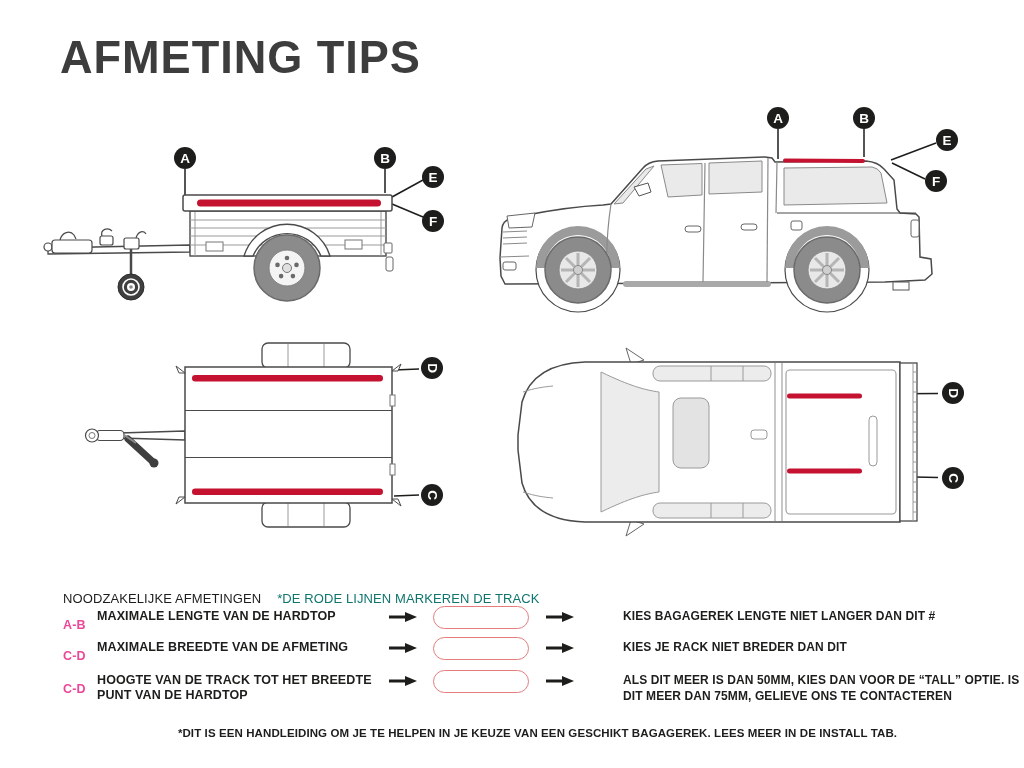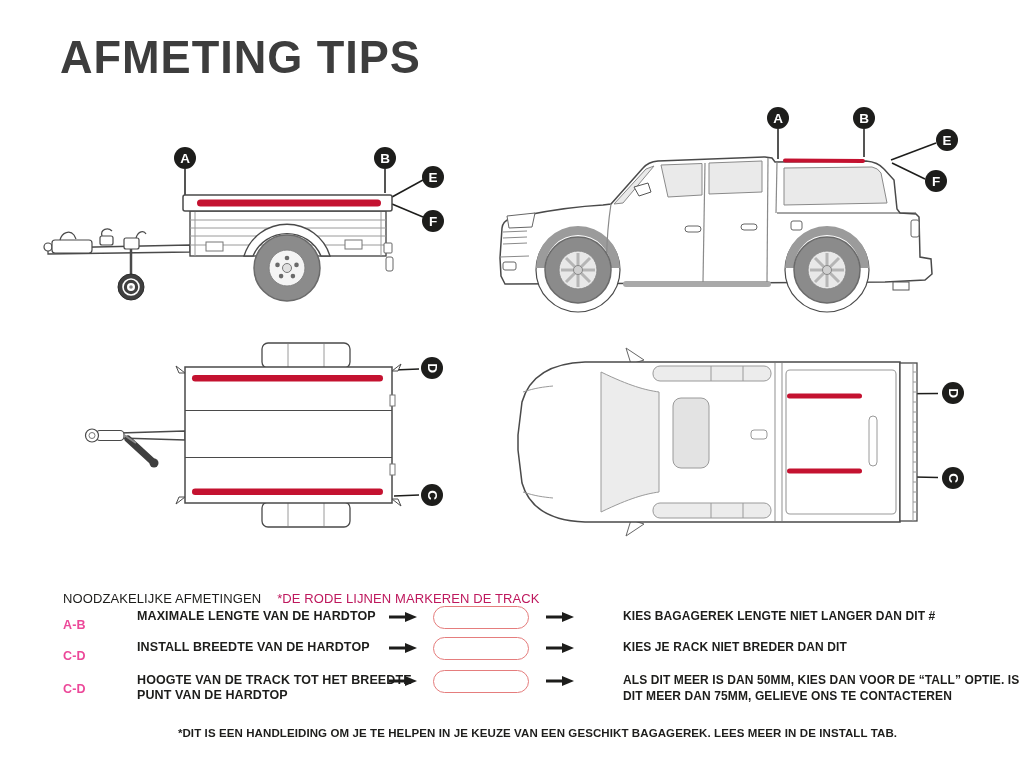--- a/index.html
+++ b/index.html
@@ -16,24 +16,24 @@
   }
   .subtitle{
     left:423px;top:37px;width:430px;font-size:14.5px;line-height:21px;
     font-weight:bold;color:#1a1a1a;letter-spacing:0.2px;color:#1d1d1b;
   }
   
   svg text.badge-letter{font-family:"Liberation Sans",sans-serif;font-weight:bold;font-size:13.5px;fill:#ffffff;}
   
   .section-head{left:63px;top:563px;display:flex;gap:16px;font-size:13px;font-weight:normal;letter-spacing:0.1px;margin-top:28px;}
   .section-head .black{color:#1d1d1b;}
-  .section-head .red{color:#be185d;}
+  .section-head .red{color:#0f766e;}
   .m-row{left:63px;height:24px;width:950px;}
   .m-code{left:0;top:12px;font-size:12.5px;font-weight:bold;color:#ec4899;letter-spacing:0.2px;}
-  .m-label{left:34px;top:3px;width:292px;font-size:12.5px;line-height:15px;font-weight:bold;color:#1d1d1b;letter-spacing:0.1px;margin-left:40px;}
+  .m-label{left:34px;top:3px;width:292px;font-size:12.5px;line-height:15px;font-weight:bold;color:#1d1d1b;letter-spacing:0.1px;}
   .m-arrow1{left:326px;top:6px;}
   .m-pill{left:370px;top:0;width:94px;height:21px;border:1.6px solid #e57d7d;border-radius:12px;background:#ffffff;}
   .m-arrow2{left:483px;top:6px;}
   .m-result{left:560px;top:3px;width:408px;font-size:12px;line-height:15.5px;font-weight:bold;color:#1d1d1b;letter-spacing:0.1px;}
   .row1{top:606px;}
   .row2{top:637px;}
   .row3{top:670px;}
   .footnote{
     left:0;top:727px;width:1075px;text-align:center;font-size:11.5px;
     font-weight:bold;color:#1d1d1b;letter-spacing:0.1px;
@@ -348,21 +348,21 @@
   <div class="abs m-pill"></div>
   <svg class="abs m-arrow2" width="28" height="10">
     <line x1="0" y1="5" x2="17" y2="5" stroke="#1d1d1b" stroke-width="3"></line>
     <polygon points="16,0 28,5 16,10" fill="#1d1d1b"></polygon>
   </svg>
   <span class="abs m-result">KIES BAGAGEREK LENGTE NIET LANGER DAN DIT #</span>
 </div>
 
 <div class="abs m-row row2">
   <span class="abs m-code">C-D</span>
-  <span class="abs m-label">INSTALL BREEDTE VAN DE HARDTOP</span>
+  <span class="abs m-label">MAXIMALE BREEDTE VAN DE AFMETING</span>
   <svg class="abs m-arrow1" width="28" height="10">
     <line x1="0" y1="5" x2="17" y2="5" stroke="#1d1d1b" stroke-width="3"></line>
     <polygon points="16,0 28,5 16,10" fill="#1d1d1b"></polygon>
   </svg>
   <div class="abs m-pill"></div>
   <svg class="abs m-arrow2" width="28" height="10">
     <line x1="0" y1="5" x2="17" y2="5" stroke="#1d1d1b" stroke-width="3"></line>
     <polygon points="16,0 28,5 16,10" fill="#1d1d1b"></polygon>
   </svg>
   <span class="abs m-result">KIES JE RACK NIET BREDER DAN DIT</span>

